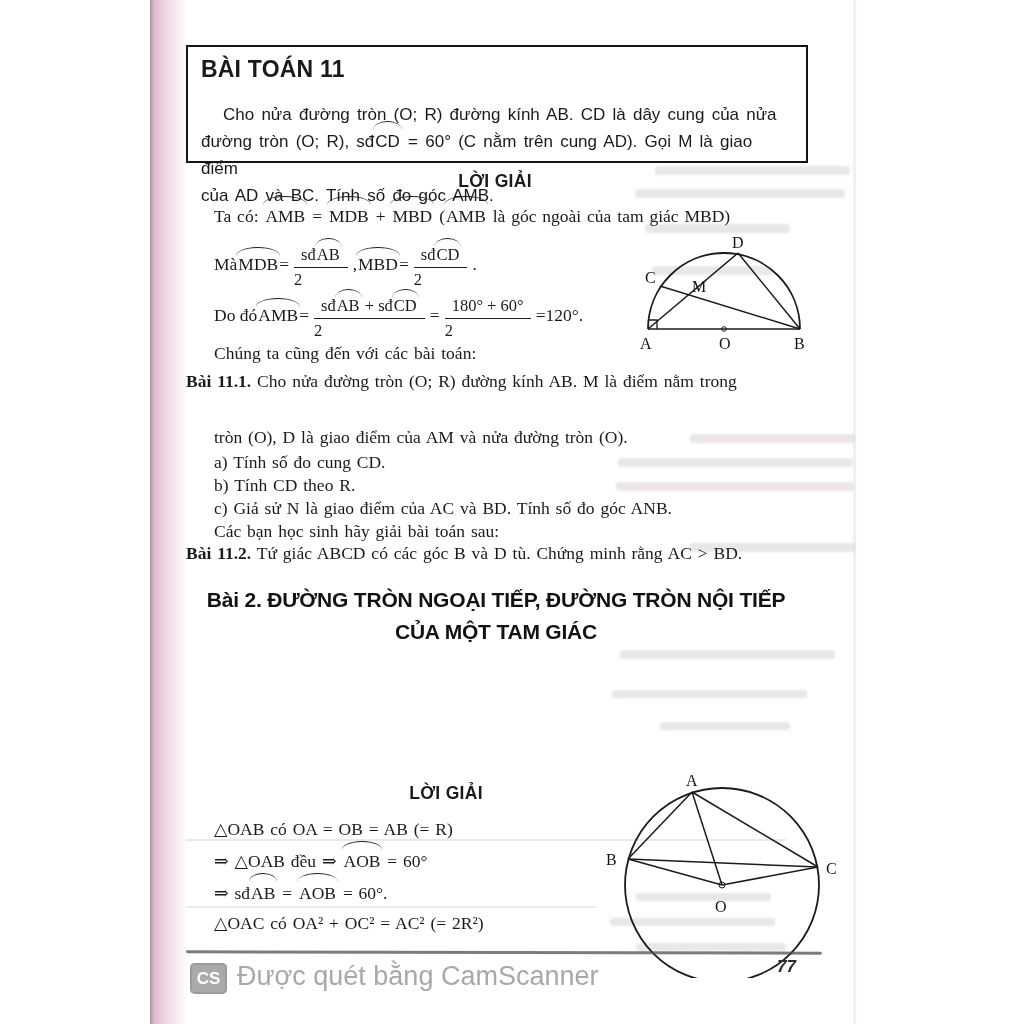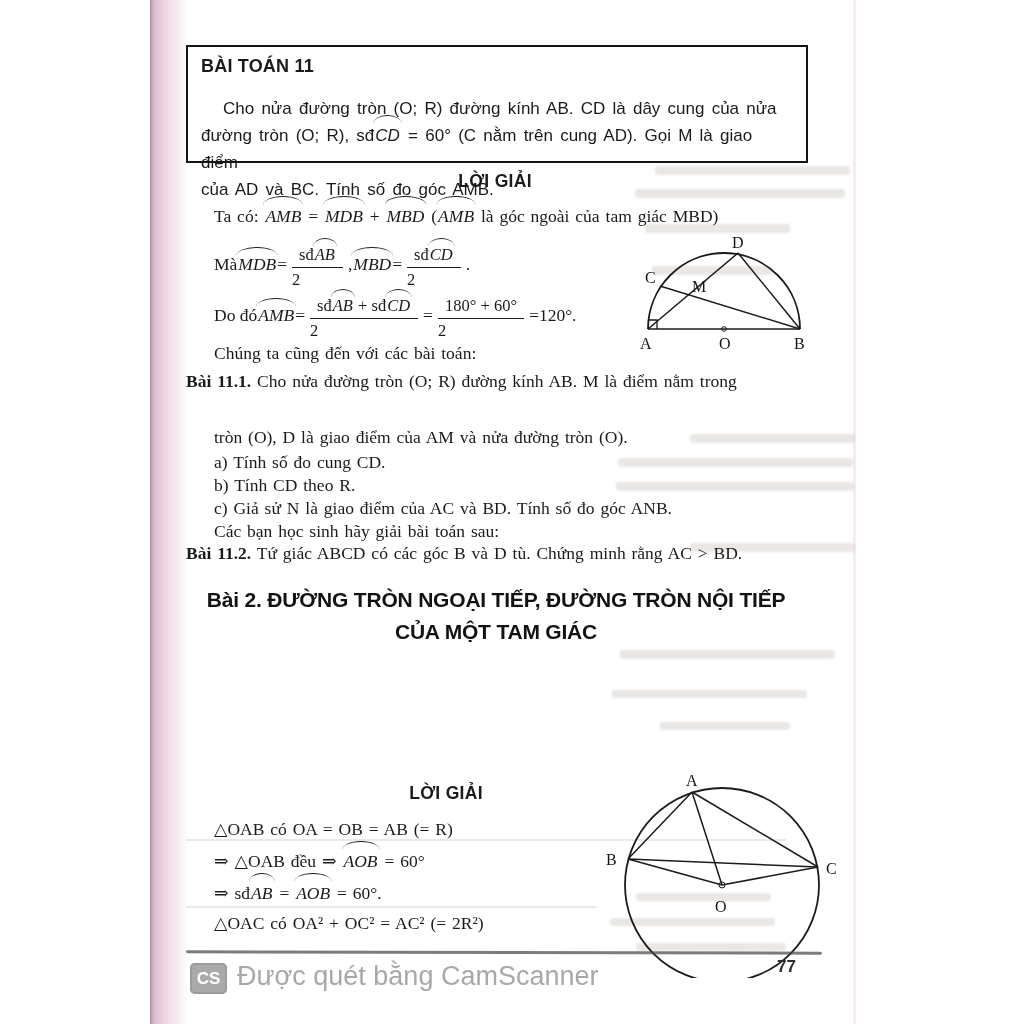--- a/index.html
+++ b/index.html
@@ -11,57 +11,57 @@
   .strip-left{left:150px;top:0;width:38px;height:1024px;
     background:linear-gradient(to right,#a9929d 0%,#d9b8cc 10%,#eed3e2 35%,#f7e9f1 70%,#ffffff 100%);}
   .strip-right{left:853px;top:0;width:3px;height:1024px;background:#f3dce6;opacity:.55;}
   .ghost{background:#b5aca4;opacity:.28;filter:blur(1.3px);border-radius:3px;}
   .streak{left:186px;top:951px;width:636px;height:3px;background:#454545;opacity:.7;border-radius:2px;transform:rotate(.12deg);}
   .faintline{background:#e9e7e4;height:2px;opacity:.9;}
 
   
   .pbox{border:2.5px solid #141414;background:#fff;
         font-family:"Liberation Sans","DejaVu Sans",sans-serif;font-size:17px;}
-  .pbox .ptitle{font-weight:bold;font-size:18px;padding:9px 0 6px 13px;letter-spacing:.2px;}
+  .pbox .ptitle{font-weight:bold;font-size:23px;padding:9px 0 6px 13px;letter-spacing:.2px;}
   .pbox .pline{padding:0 14px 0 13px;line-height:27px;word-spacing:2.5px;}
   .indent{text-indent:22px;margin-top:12px;}
 
   
   .loigiai{font-family:"Liberation Sans","DejaVu Sans",sans-serif;font-weight:bold;
            font-size:17.5px;text-align:center;letter-spacing:.3px;}
   .section-h{font-family:"Liberation Sans","DejaVu Sans",sans-serif;font-weight:bold;
              font-size:21px;text-align:center;color:#121212;letter-spacing:-.2px;white-space:nowrap;}
 
   
   .ser{font-size:17.5px;line-height:27px;word-spacing:1.5px;white-space:nowrap;}
   .bold{font-weight:bold;}
 
   
-  .arc{position:relative;display:inline-block;padding:0 1px;font-style:italic;}
+  .arc{position:relative;display:inline-block;padding:0 1px;}
   .arc::before{content:"";position:absolute;left:-1px;right:-1px;top:-7px;height:8px;
     border-top:1.7px solid #1c1c1c;border-radius:50% 50% 0 0 / 100% 100% 0 0;}
   .mrow{display:flex;align-items:center;white-space:nowrap;font-size:17.5px;}
   .frac{display:inline-flex;flex-direction:column;align-items:flex-start;margin:0 5px;font-size:16.5px;line-height:20px;}
   .frac .num{padding:6px 7px 2px;border-bottom:1.7px solid #1c1c1c;}
   .frac .den{padding-top:2px;}
   .sqrt{display:inline-block;white-space:nowrap;}
   .sqrt .rsign{font-size:1.15em;}
   .sqrt .rad{border-top:1.6px solid #1c1c1c;padding:0 3px 0 1px;margin-left:-2px;}
 
   svg text{font-family:"Liberation Serif","DejaVu Serif",serif;font-size:16px;fill:#151515;}
   svg line, svg path, svg polyline, svg circle{stroke:#1b1b1b;fill:none;}
 
   
   .cs-badge{left:190px;top:963px;width:37px;height:31px;background:#aaaaaa;border-radius:5px;
     color:#ffffff;font-family:"Liberation Sans",sans-serif;font-weight:bold;font-size:17px;
     display:flex;align-items:center;justify-content:center;box-shadow:inset 0 0 0 2px #9c9c9c;}
   .cs-text{left:237px;top:961px;font-family:"Liberation Sans","DejaVu Sans",sans-serif;
     font-size:27px;color:#a8a8a8;}
   .pagenum{left:777px;top:957px;font-family:"Liberation Sans",sans-serif;font-weight:bold;
-    font-size:17px;color:#2d2d2d;}
+    font-size:17px;color:#2d2d2d;font-style:italic;}
 </style>
 </head>
 <body>
 
 <div id="canvas">
 
   <div class="abs strip-left"></div>
   <div class="abs strip-right"></div>
 
   <div class="abs ghost" style="left:655px;top:166px;width:195px;height:9px"></div>

